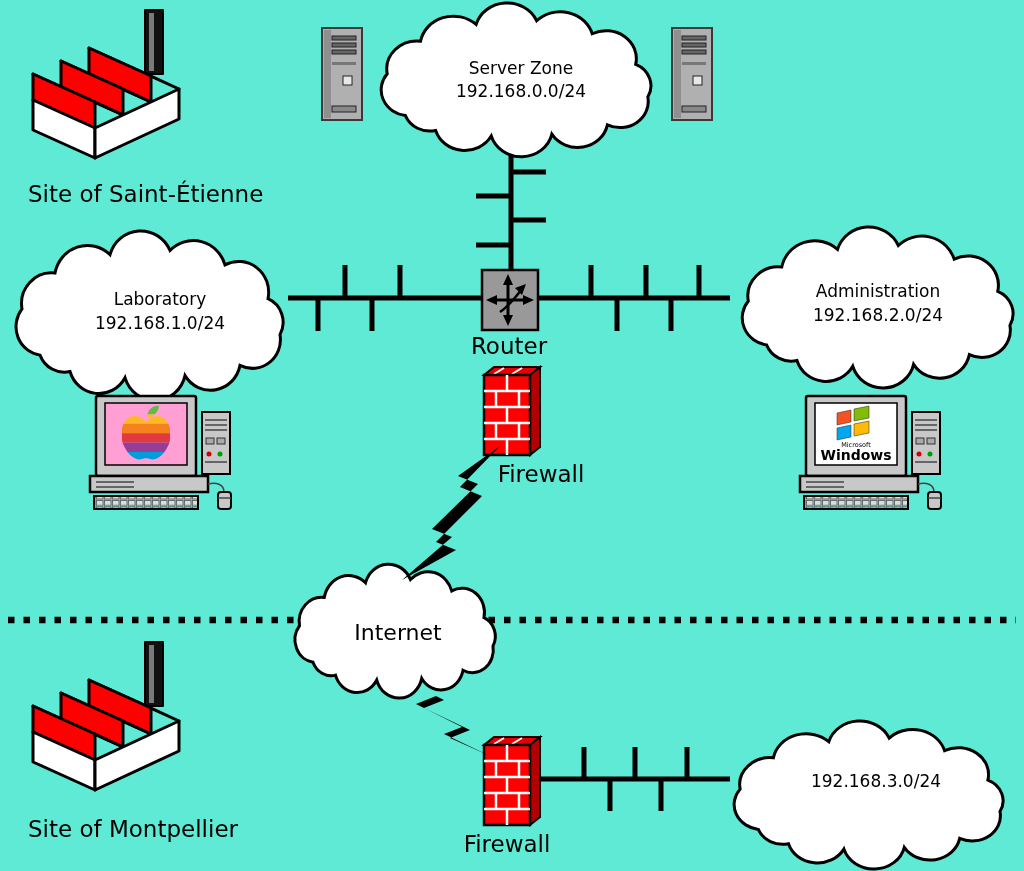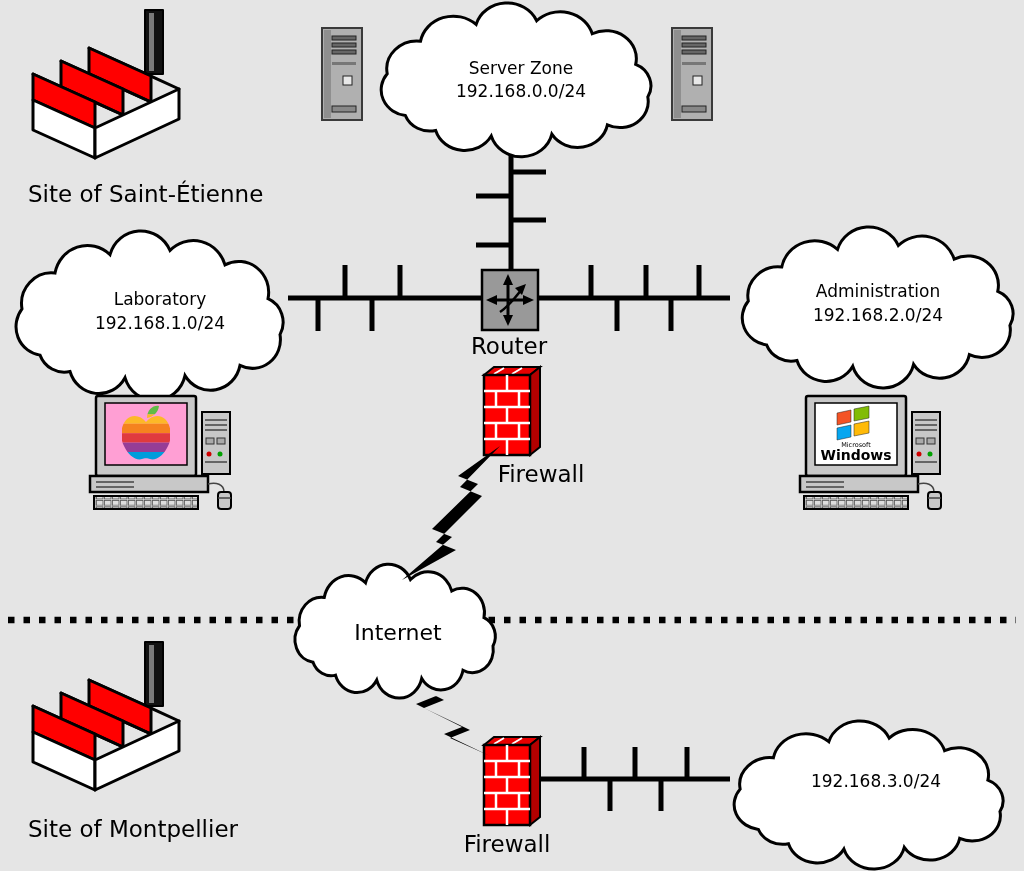--- a/index.html
+++ b/index.html
@@ -1,16 +1,16 @@
 <!DOCTYPE html>
 <html><head>
 <meta charset="utf-8">
 <style>
   html,body{margin:0;padding:0;background:#fff;}
-  .canvas{position:relative;width:1024px;height:871px;background:#e5e5e5;overflow:hidden;}
+  .canvas{position:relative;width:1024px;height:871px;background:#5eead4;overflow:hidden;}
   svg{display:block;}
   text{font-family:"DejaVu Sans","Liberation Sans",sans-serif;fill:#000;}
   .lbl-lg{font-size:23px;}
   .lbl-md{font-size:17px;}
   .lbl-internet{font-size:22px;}
   .win-brand{font-size:14px;font-weight:bold;}
   .win-micro{font-size:6.5px;}
   .bus{stroke:#000;stroke-width:5;fill:none;}
   .dotted{stroke:#000;stroke-width:6.5;stroke-dasharray:6.5 9;fill:none;}
   .thin{stroke:#444;stroke-width:1.5;fill:none;}

